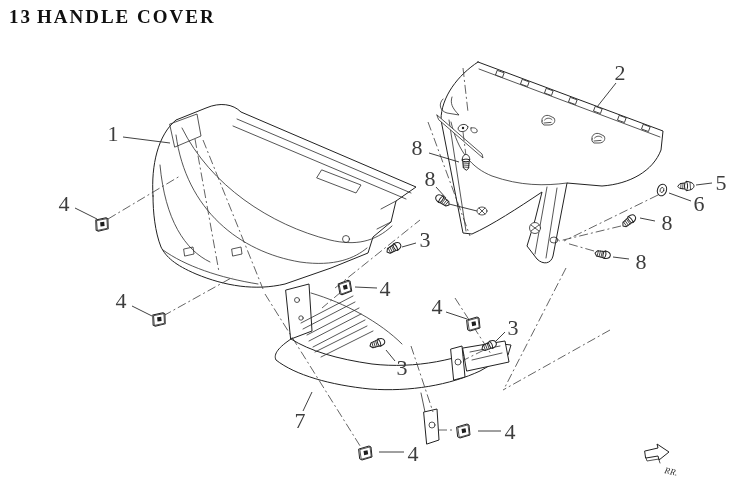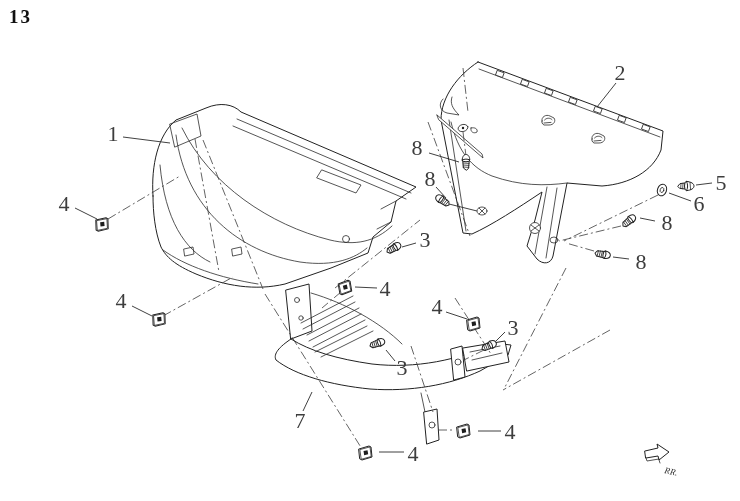--- a/index.html
+++ b/index.html
@@ -18,20 +18,21 @@
   .rrtext{font-family:"Liberation Serif",serif;font-style:italic;font-size:9px;fill:#333;}
   .hole{fill:#1d1d1d;stroke:none;}
 </style>
 </head>
 <body>
 
 <div id="stage">
 
   <div id="title-bar">
     <span>13</span>
+    <span>HANDLE COVER</span>
   </div>
 
   <svg id="figure-svg" width="740" height="501" viewBox="0 0 740 501" xmlns="http://www.w3.org/2000/svg">
 
     <defs>
 
       <g id="g-screw">
         <path class="ln wfill" d="M0,0 L2,-2.6 L9,-3.2 L9,3.2 L2,2.6 Z"></path>
         <line class="thin" x1="3" y1="-2.8" x2="2.6" y2="2.8"></line>
         <line class="thin" x1="5" y1="-2.9" x2="4.6" y2="2.9"></line>

